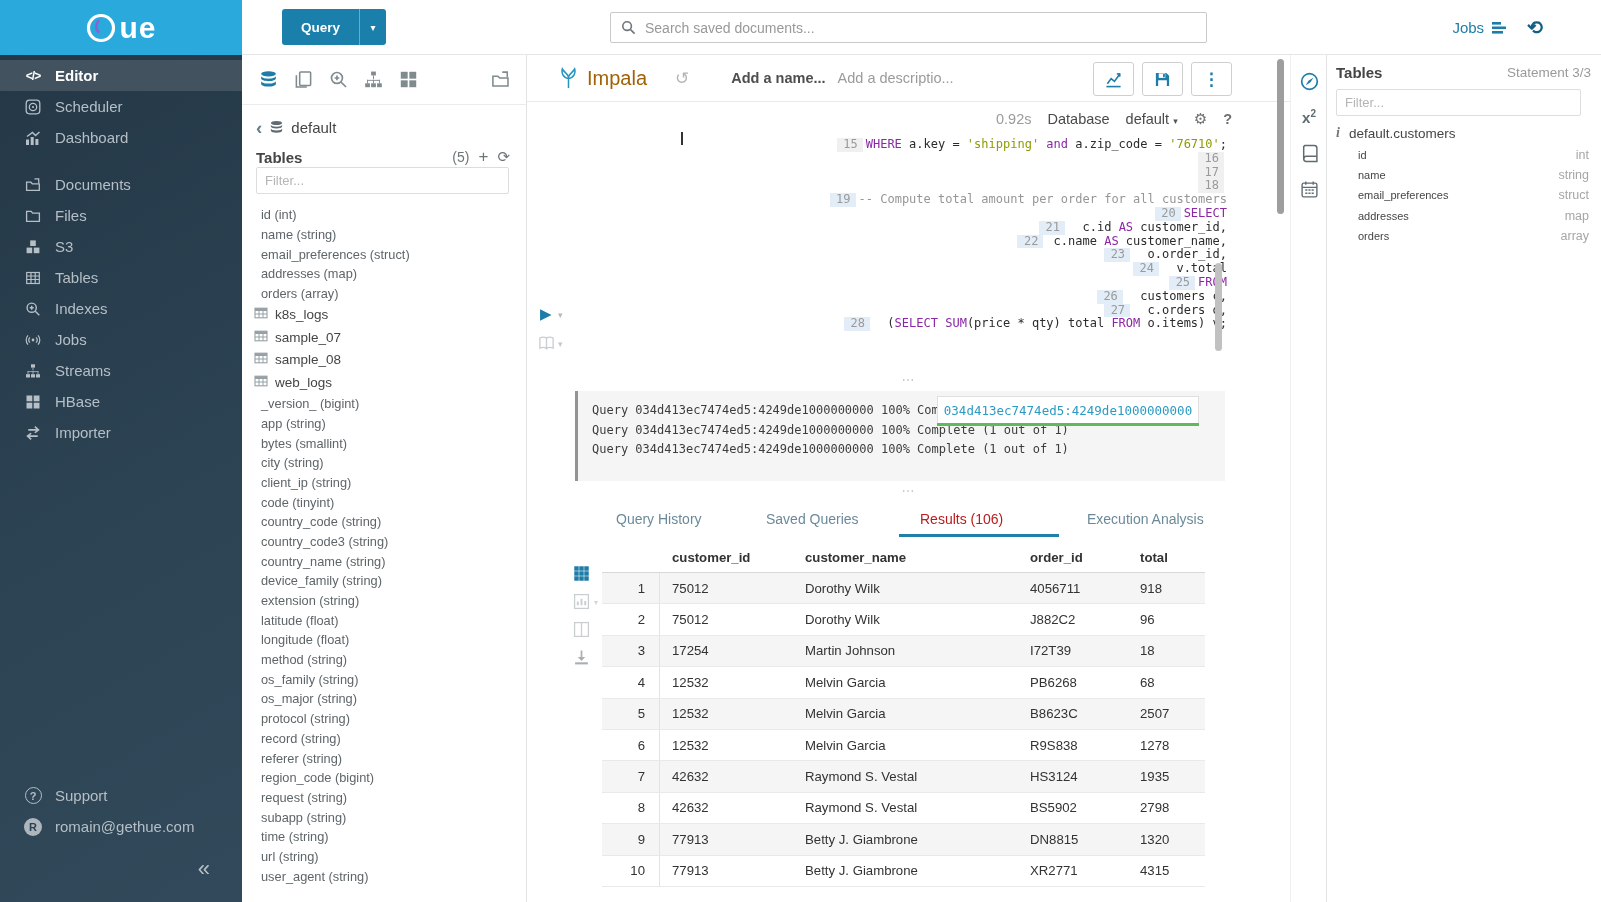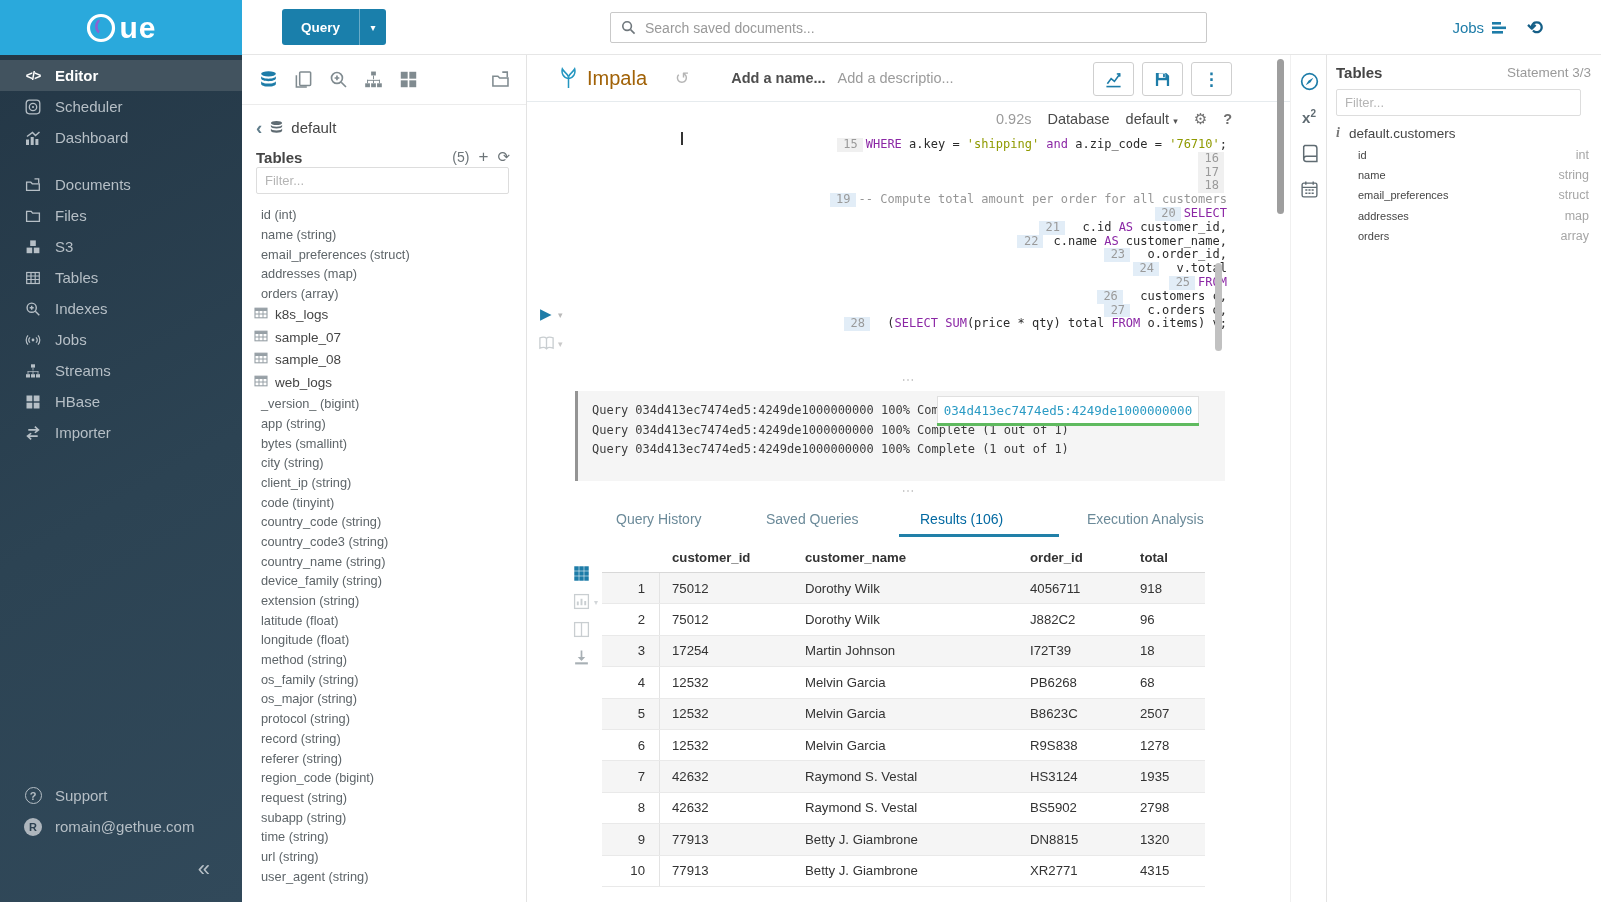--- a/index.html
+++ b/index.html
@@ -124,21 +124,21 @@
             border-left:3px solid #949494; padding:10px 0 0 14px; overflow:hidden; }
   .logline { font-family:"DejaVu Sans Mono",monospace; font-size:12px; color:#3d3d3d; line-height:19.5px; }
   .job-overlay { position:absolute; left:410px; top:341px; width:262px; height:28px; background:#fff;
                  border:1px solid #e0e0e0; display:flex; align-items:center; justify-content:center;
                  cursor:pointer; }
   .job-overlay .jo-text { font-family:"DejaVu Sans Mono",monospace; font-size:12.5px; color:#2b9bc4; }
   .job-overlay .jo-bar { position:absolute; left:-1px; right:-1px; bottom:-3px; height:3px; background:#5fba5f; }
 
   #tabs { position:absolute; left:0; top:448px; width:100%; height:34px; }
   .tab { position:absolute; top:8px; font-size:14px; color:#6b8a99; cursor:pointer; white-space:nowrap; }
-  .tab.active { color:#0369a1; }
+  .tab.active { color:#b91c1c; }
   .tab-underline { position:absolute; left:372px; top:31px; width:160px; height:2.5px; background:#2180a8; }
 
   .res-icons { position:absolute; left:46px; top:510px; width:24px; }
   .res-ico { margin-bottom:10px; cursor:pointer; position:relative; height:18px; }
   .res-ico svg { width:17px; height:17px; }
   .res-caret { position:absolute; left:21px; top:5px; color:#d2d6d9; font-size:8px; }
 
   #results { position:absolute; left:75px; top:487px; width:603px; }
   .rt-head { display:flex; height:31px; align-items:center; border-bottom:1px solid #d8d8d8;
              font-weight:bold; font-size:13.2px; color:#333; }

